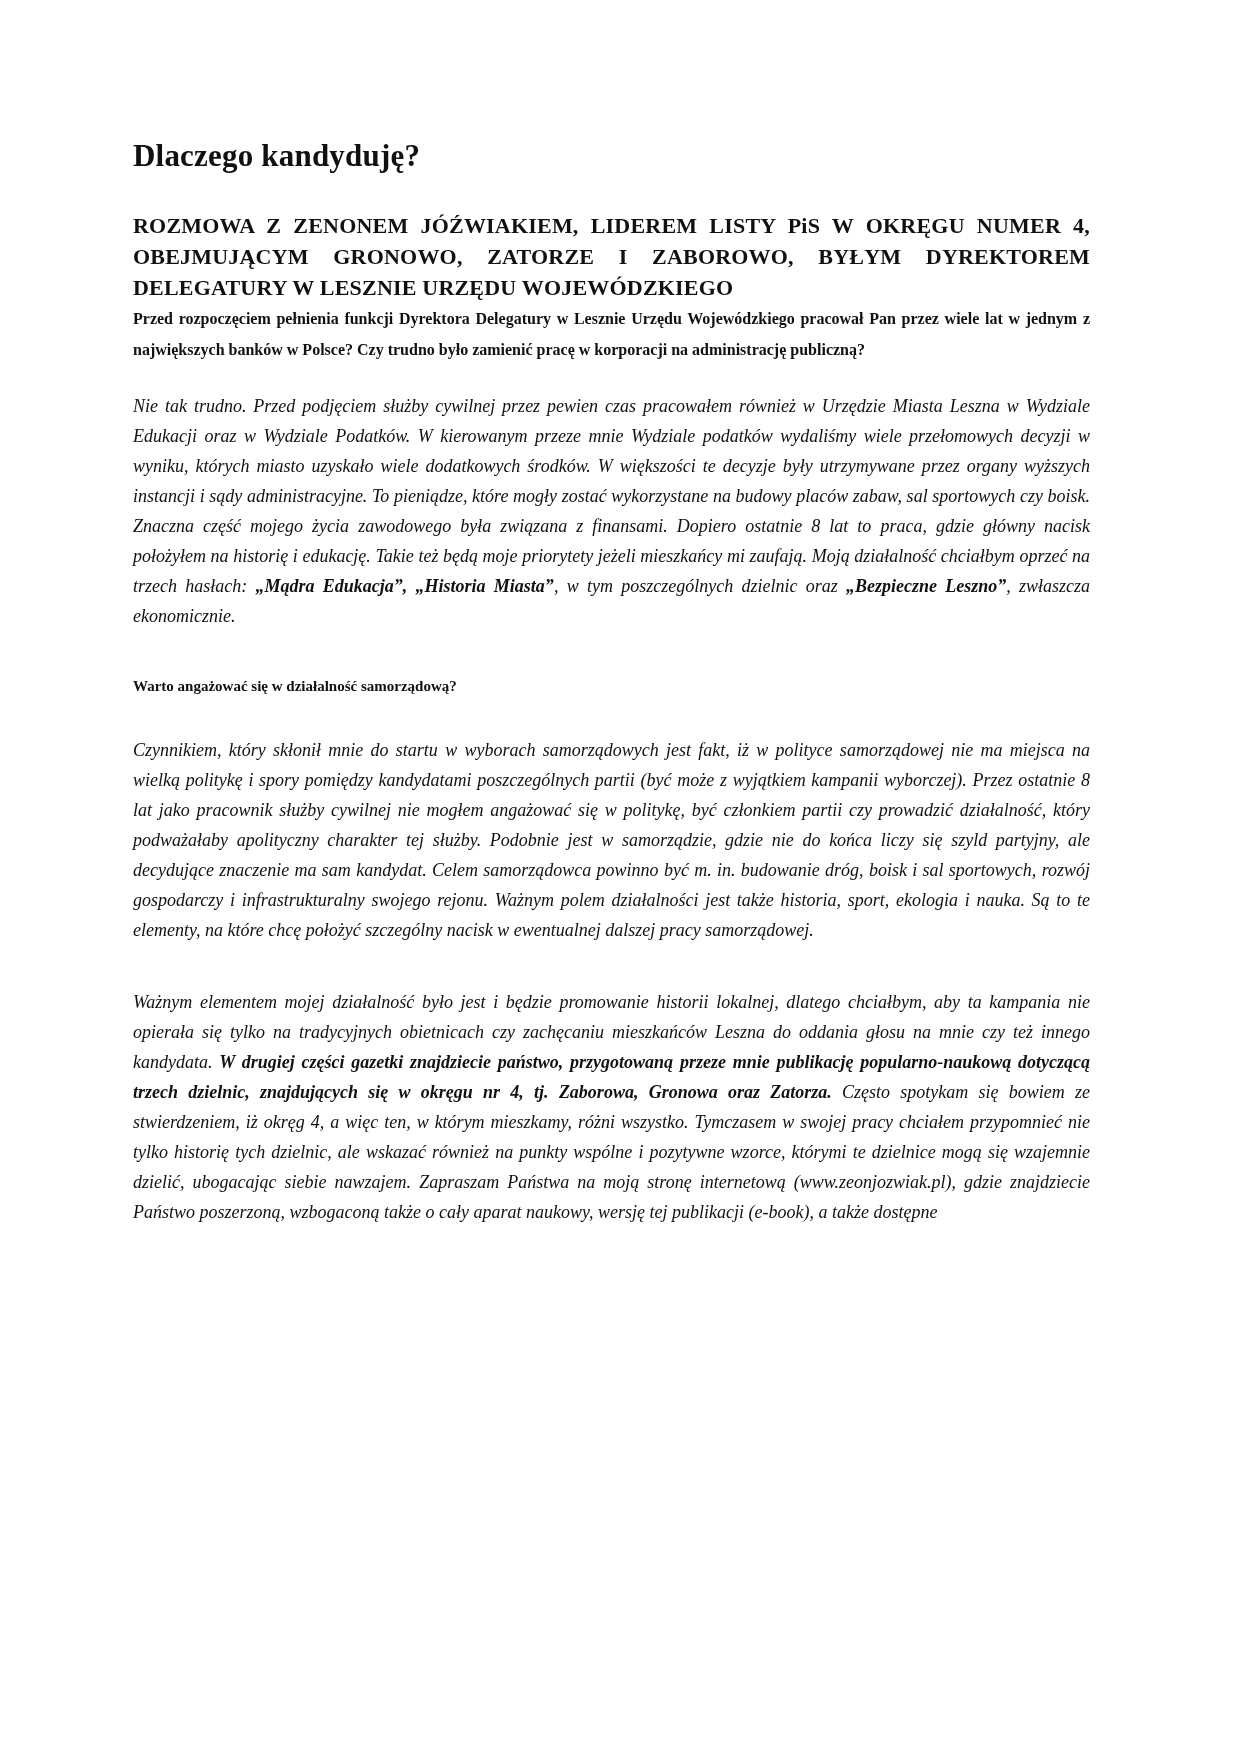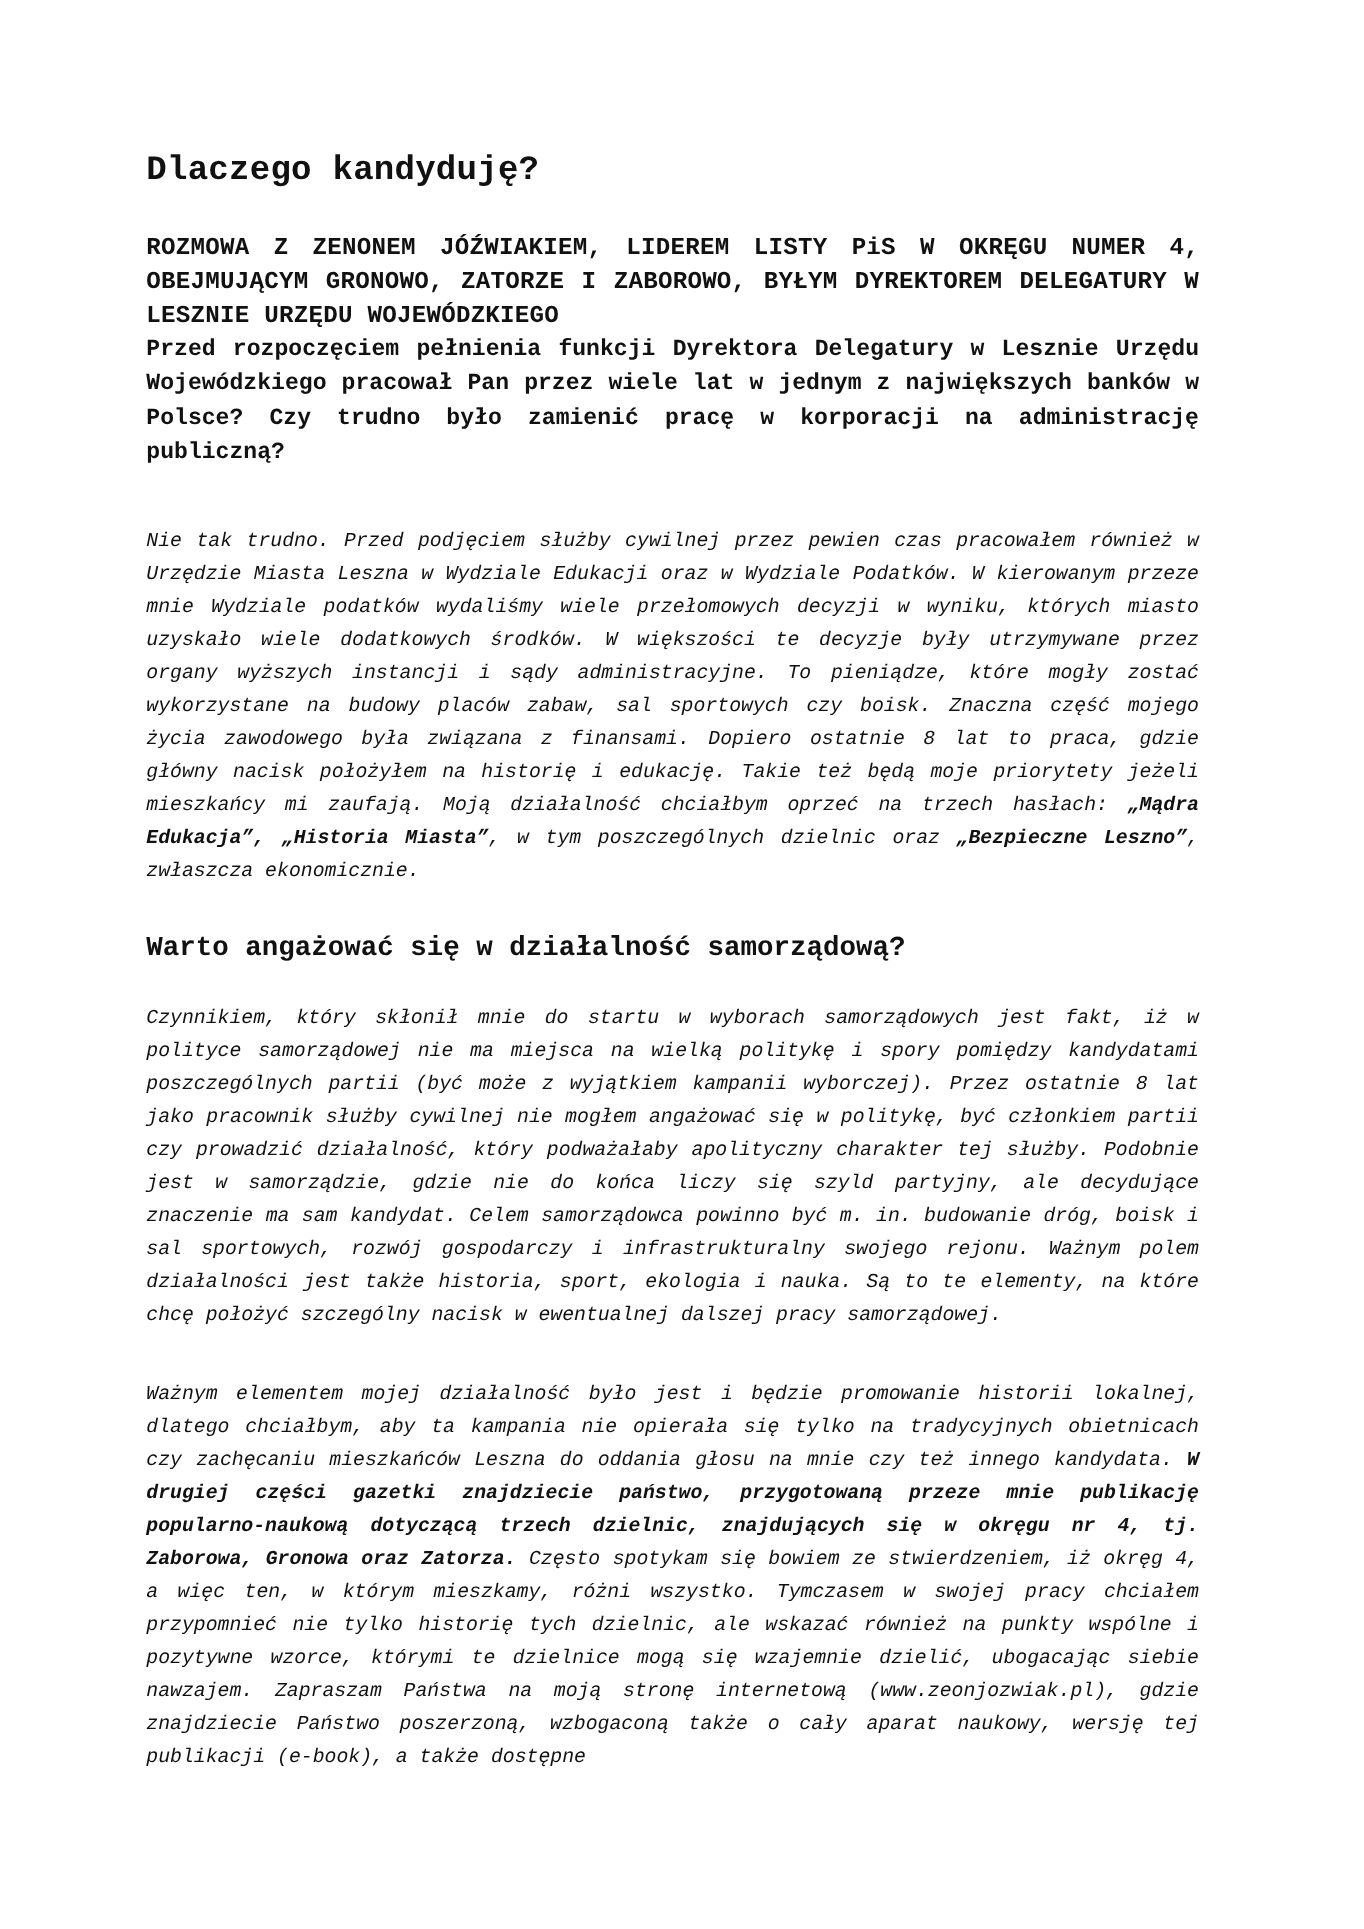--- a/index.html
+++ b/index.html
@@ -13,56 +13,55 @@
     overflow: hidden;
     color: #111111;
     font-family: "Liberation Serif", "DejaVu Serif", serif;
   }
   .page {
     box-sizing: border-box;
     width: 1240px;
     height: 1754px;
     padding: 138px 150px 0 133px;
     background: #ffffff;
-    font-family: Liberation Mono, monospace;
   }
   h1.article-title {
     font-size: 31px;
     line-height: 36px;
     font-weight: bold;
     margin: 0 0 36px 0;
     letter-spacing: 0.2px;
   }
   p { margin: 0; }
   .lead {
     font-size: 22px;
     line-height: 31px;
     font-weight: bold;
     text-align: justify;
     letter-spacing: 0.2px;
   }
   .question {
-    font-size: 21px;
+    font-size: 16px;
     line-height: 31px;
     font-weight: bold;
     text-align: justify;
-    margin-bottom: 50px;
+    margin-bottom: 26px;
   }
   .answer {
     font-size: 18px;
     line-height: 30px;
     font-style: italic;
     text-align: justify;
     margin-bottom: 42px;
   }
   .answer .bi {
     font-weight: bold;
   }
   .subhead {
-    font-size: 25px;
+    font-size: 15px;
     line-height: 26px;
     font-weight: bold;
     margin-bottom: 36px;
   }
   .subhead.h3 { margin-bottom: 44px; }
   .answer.last { margin-bottom: 0; }
 </style>
 </head>
 <body>
 

